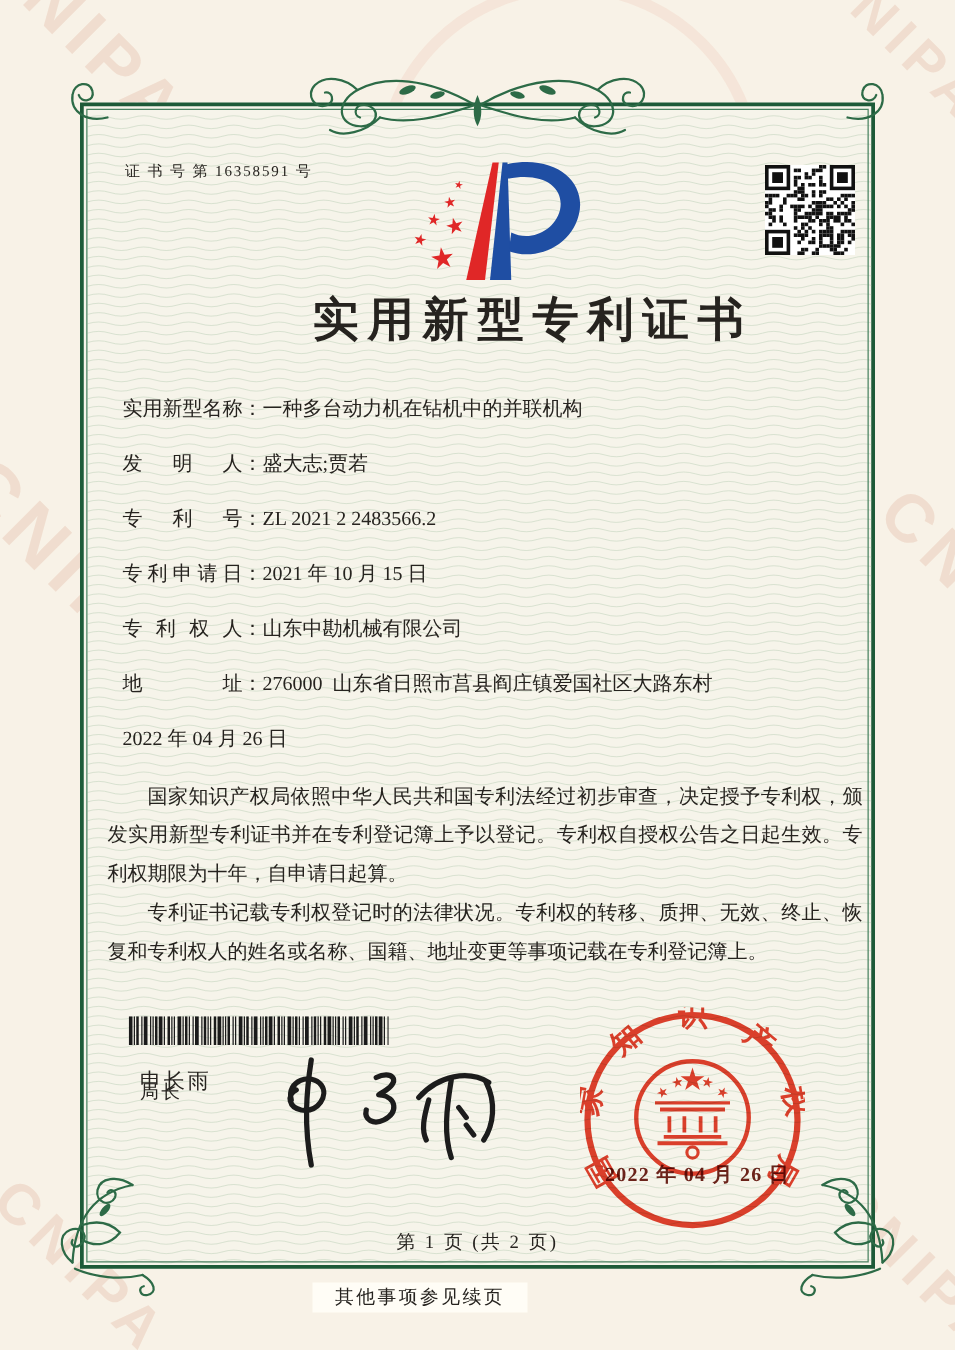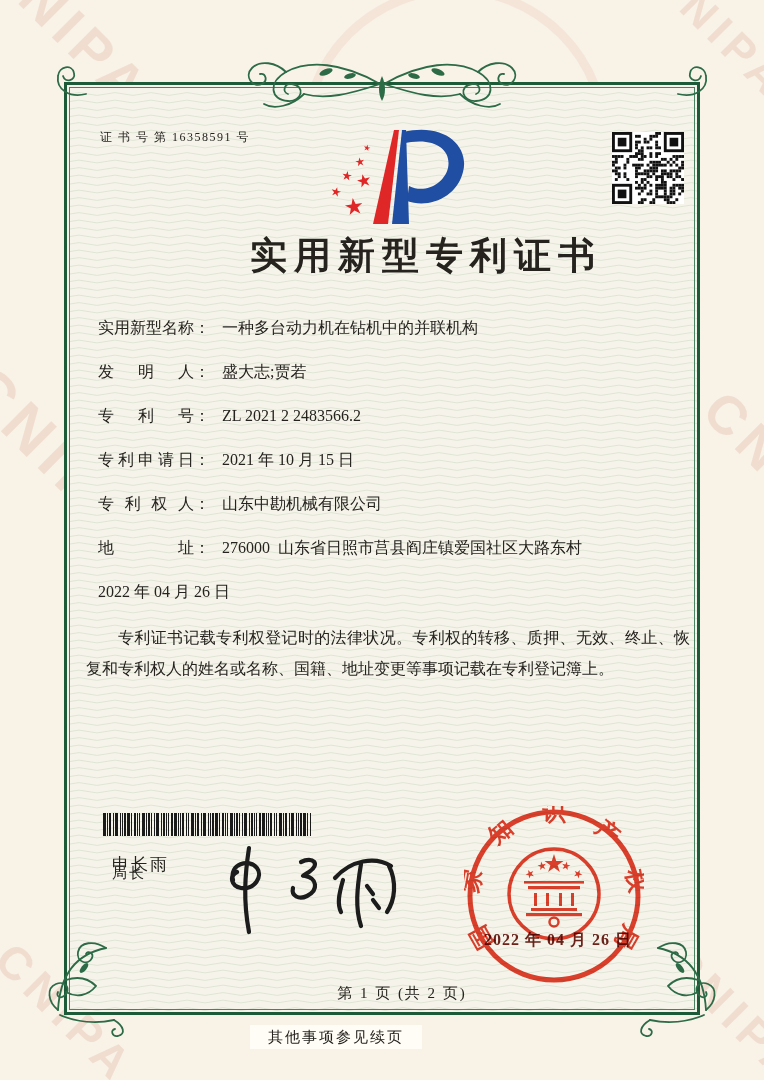--- a/index.html
+++ b/index.html
@@ -29,40 +29,40 @@
   
   .certno{position:absolute;left:100px;top:129px;font-size:12px;letter-spacing:1.5px;}
   #logo{position:absolute;left:302px;top:124px;width:172px;height:102px;}
   #logo .red{fill:var(--logo_red);}
   #logo .blue{fill:var(--logo_blue);}
   #qr{position:absolute;left:612px;top:132px;width:72px;height:72px;background:#fff;}
   #qrcells{fill:#111;}
   .title{position:absolute;left:0;width:764px;top:231px;text-align:center;font-size:37px;
          font-weight:700;letter-spacing:7px;padding-left:44px;}
   .fields{position:absolute;left:98px;top:318px;width:545px;font-size:16px;}
-  .frow{display:flex;line-height:20px;margin-bottom:24px;white-space:pre;gap:12px;}
+  .frow{display:flex;line-height:20px;margin-bottom:24px;white-space:pre;}
   .flabel{flex:none;}
   .lt{display:inline-block;width:96px;text-align:justify;text-align-last:justify;white-space:normal;}
   .g1{display:flex;width:292px;flex:none;white-space:pre;}
   .paras{position:absolute;left:86px;top:622px;width:604px;font-size:16px;line-height:31px;
          text-align:justify;}
   .paras p{margin:0;text-indent:2em;}
   #barcode{position:absolute;left:103px;top:813px;width:208px;height:23px;}
   .sig-title{position:absolute;left:112px;top:864px;font-family:"Liberation Sans","DejaVu Sans",sans-serif;
              font-size:15px;letter-spacing:2px;}
   .sig-name{position:absolute;left:112px;top:853px;font-family:"Liberation Sans","DejaVu Sans",sans-serif;
             font-size:17px;letter-spacing:2px;}
   #sigsvg{position:absolute;left:205px;top:838px;width:215px;height:102px;}
   #sigsvg path{stroke:#1c1c1c;fill:none;stroke-width:4.2;stroke-linecap:round;stroke-linejoin:round;}
   #seal{position:absolute;left:464px;top:806px;width:180px;height:180px;mix-blend-mode:multiply;opacity:.94;}
   #seal .sr{fill:var(--seal_red);}
   #seal .srs{stroke:var(--seal_red);fill:none;}
   .seal-date{position:absolute;left:472px;top:930px;width:172px;text-align:center;font-size:16px;
              font-weight:700;color:var(--date_red);letter-spacing:1px;mix-blend-mode:multiply;}
-  .pageno{position:absolute;left:64px;width:636px;top:984px;text-align:center;font-size:15px;letter-spacing:2px;margin-left:20px;}
+  .pageno{position:absolute;left:64px;width:636px;top:984px;text-align:center;font-size:15px;letter-spacing:2px;}
   .note{position:absolute;left:0;width:672px;top:1028px;text-align:center;font-size:15px;}
   .note span{background:#fffdf6;padding:4px 18px;letter-spacing:2px;}
 </style>
 </head>
 <body>
 
 <div id="page">
 
   <div class="wm wm1">CNIPA</div>
   <div class="wm wm2">CNIPA</div>
@@ -376,20 +376,21 @@
       <span class="fvalue">276000  山东省日照市莒县阎庄镇爱国社区大路东村</span>
     </div>
     <div class="frow">
       <span class="g1">
         <span class="fvalue">2022 年 04 月 26 日</span>
       </span>
     </div>
   </div>
 
   <div class="paras">
+    <p>国家知识产权局依照中华人民共和国专利法经过初步审查，决定授予专利权，颁发实用新型专利证书并在专利登记簿上予以登记。专利权自授权公告之日起生效。专利权期限为十年，自申请日起算。</p>
     <p>专利证书记载专利权登记时的法律状况。专利权的转移、质押、无效、终止、恢复和专利权人的姓名或名称、国籍、地址变更等事项记载在专利登记簿上。</p>
   </div>
 
   <svg id="barcode" viewBox="0 0 208 23" preserveAspectRatio="none">
     <line x1="0" y1="11.5" x2="208" y2="11.5" stroke="var(--barcode_black)" stroke-width="23" stroke-dasharray="3 1 1 1 2 2 1 1 3 2 1 1 1 1 2 1 3 1 1 2 2 1 1 1 1 2 3 1 1 1 2 1 1 2 1 1 3 2 1 1 2 1 1 1 1 2 2 1 3 1 1 1 1 1 2 2 1 1 1 2"></line>
   </svg>
 
   <div class="sig-title">局长</div>
   <div class="sig-name">申长雨</div>
   <svg id="sigsvg" viewBox="0 0 215 102">

